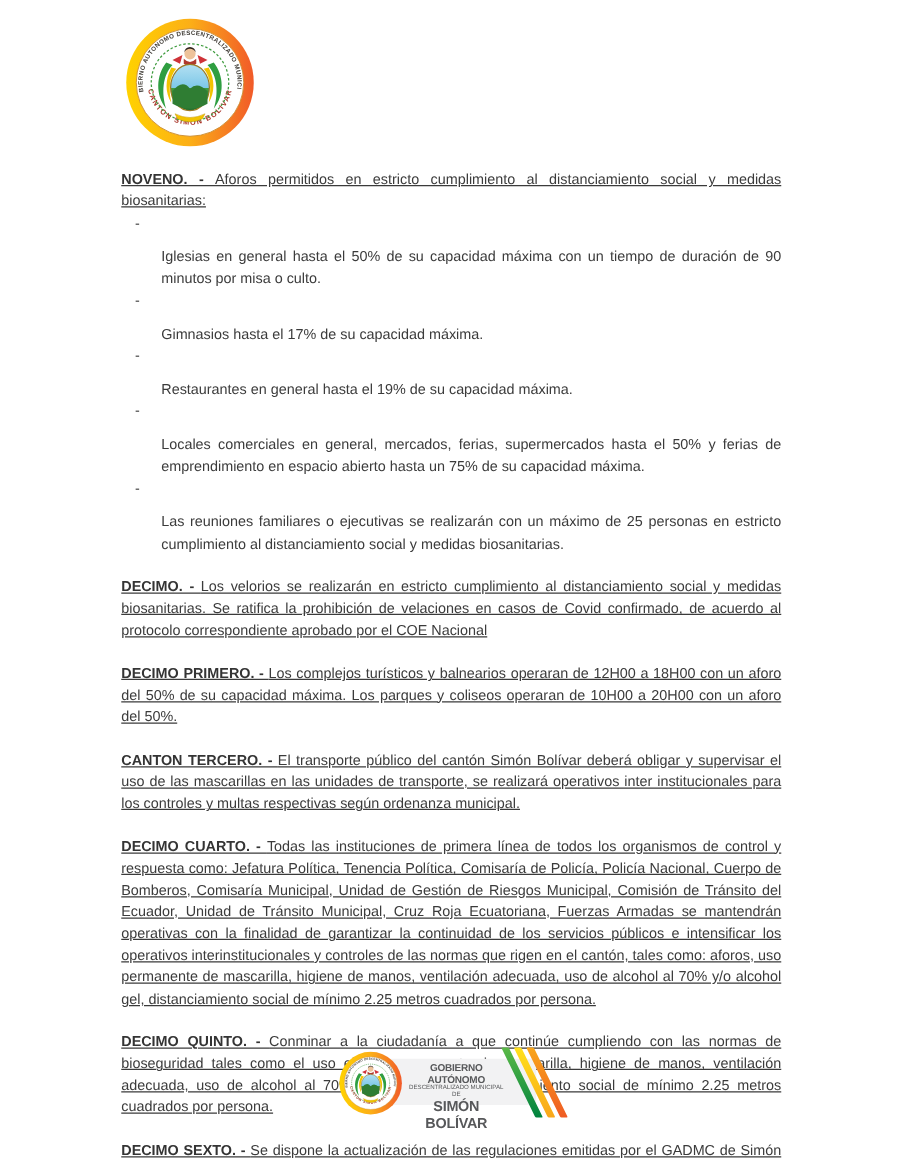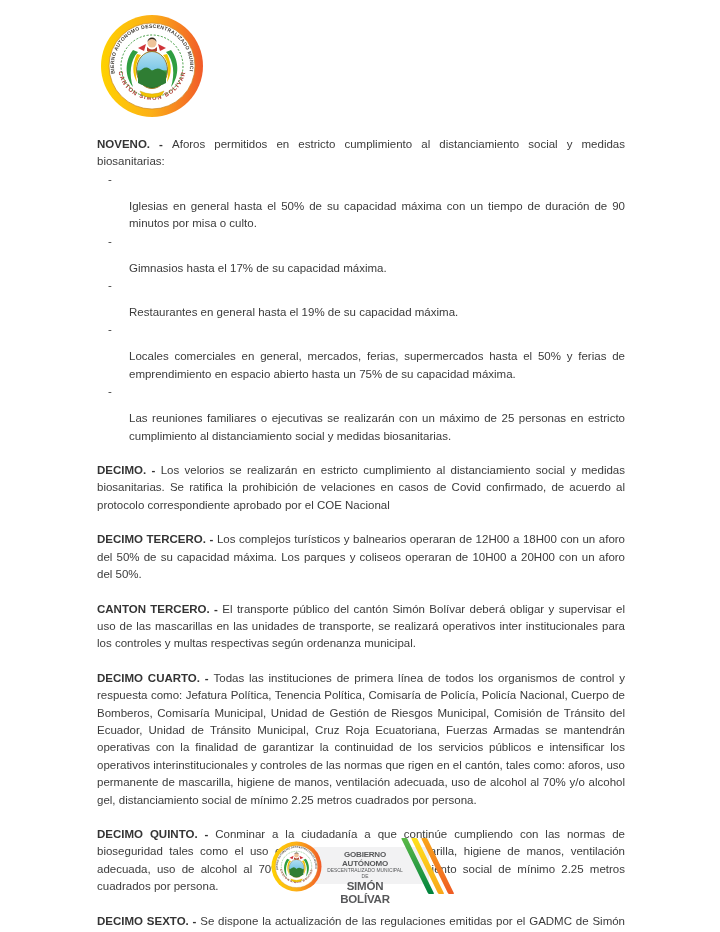--- a/index.html
+++ b/index.html
@@ -17,21 +17,21 @@
     text-align:right;font-weight:bold;
     font-size:14px;line-height:23px;color:#181818;
   }
   
   .content{
     position:absolute;left:97px;top:136px;width:528px;
     color:#3b3b3b;font-size:11.5px;line-height:17.4px;
     text-align:justify;
   }
   .section{margin:0 0 17px 0;}
-  .para{margin:0;}
+  .para{margin:0;text-decoration:underline;}
   .para strong{color:#343434;}
   .bullets{margin:0;}
   .bullet-row{display:flex;}
   .bullet-dash{flex:0 0 32px;padding-left:11px;box-sizing:border-box;}
   .bullet-text{flex:1;text-align:justify;margin-top:27px;}
   
   .footer{position:absolute;left:0;top:838px;width:720px;display:flex;justify-content:center;}
   .footer-wrap{position:relative;width:188px;height:58px;margin-left:10px;}
   .footer-banner{
     position:absolute;left:30px;top:9px;width:128px;height:37px;
@@ -119,21 +119,21 @@
           <div class="bullet-row">
             <span class="bullet-dash">-</span>
             <span class="bullet-text">Las reuniones familiares o ejecutivas se realizarán con un máximo de 25 personas en estricto cumplimiento al distanciamiento social y medidas biosanitarias.</span>
           </div>
         </div>
       </div>
       <div class="section">
         <p class="para"><strong>DECIMO. - </strong>Los velorios se realizarán en estricto cumplimiento al distanciamiento social y medidas biosanitarias. Se ratifica la prohibición de velaciones en casos de Covid confirmado, de acuerdo al protocolo correspondiente aprobado por el COE Nacional</p>
       </div>
       <div class="section">
-        <p class="para"><strong>DECIMO TERCERO. - </strong>Los complejos turísticos y balnearios operaran de 12H00 a 18H00 con un aforo del 50% de su capacidad máxima. Los parques y coliseos operaran de 10H00 a 20H00 con un aforo del 50%.</p>
+        <p class="para"><strong>DECIMO PRIMERO. - </strong>Los complejos turísticos y balnearios operaran de 12H00 a 18H00 con un aforo del 50% de su capacidad máxima. Los parques y coliseos operaran de 10H00 a 20H00 con un aforo del 50%.</p>
       </div>
       <div class="section">
         <p class="para"><strong>CANTON TERCERO. - </strong>El transporte público del cantón Simón Bolívar deberá obligar y supervisar el uso de las mascarillas en las unidades de transporte, se realizará operativos inter institucionales para los controles y multas respectivas según ordenanza municipal.</p>
       </div>
       <div class="section">
         <p class="para"><strong>DECIMO CUARTO. - </strong>Todas las instituciones de primera línea de todos los organismos de control y respuesta como: Jefatura Política, Tenencia Política, Comisaría de Policía, Policía Nacional, Cuerpo de Bomberos, Comisaría Municipal, Unidad de Gestión de Riesgos Municipal, Comisión de Tránsito del Ecuador, Unidad de Tránsito Municipal, Cruz Roja Ecuatoriana, Fuerzas Armadas se mantendrán operativas con la finalidad de garantizar la continuidad de los servicios públicos e intensificar los operativos interinstitucionales y controles de las normas que rigen en el cantón, tales como: aforos, uso permanente de mascarilla, higiene de manos, ventilación adecuada, uso de alcohol al 70% y/o alcohol gel, distanciamiento social de mínimo 2.25 metros cuadrados por persona.</p>
       </div>
       <div class="section">
         <p class="para"><strong>DECIMO QUINTO. - </strong>Conminar a la ciudadanía a que continúe cumpliendo con las normas de bioseguridad tales como el uso el uso permanente de mascarilla, higiene de manos, ventilación adecuada, uso de alcohol al 70% y/o alcohol gel, distanciamiento social de mínimo 2.25 metros cuadrados por persona.</p>
       </div>

